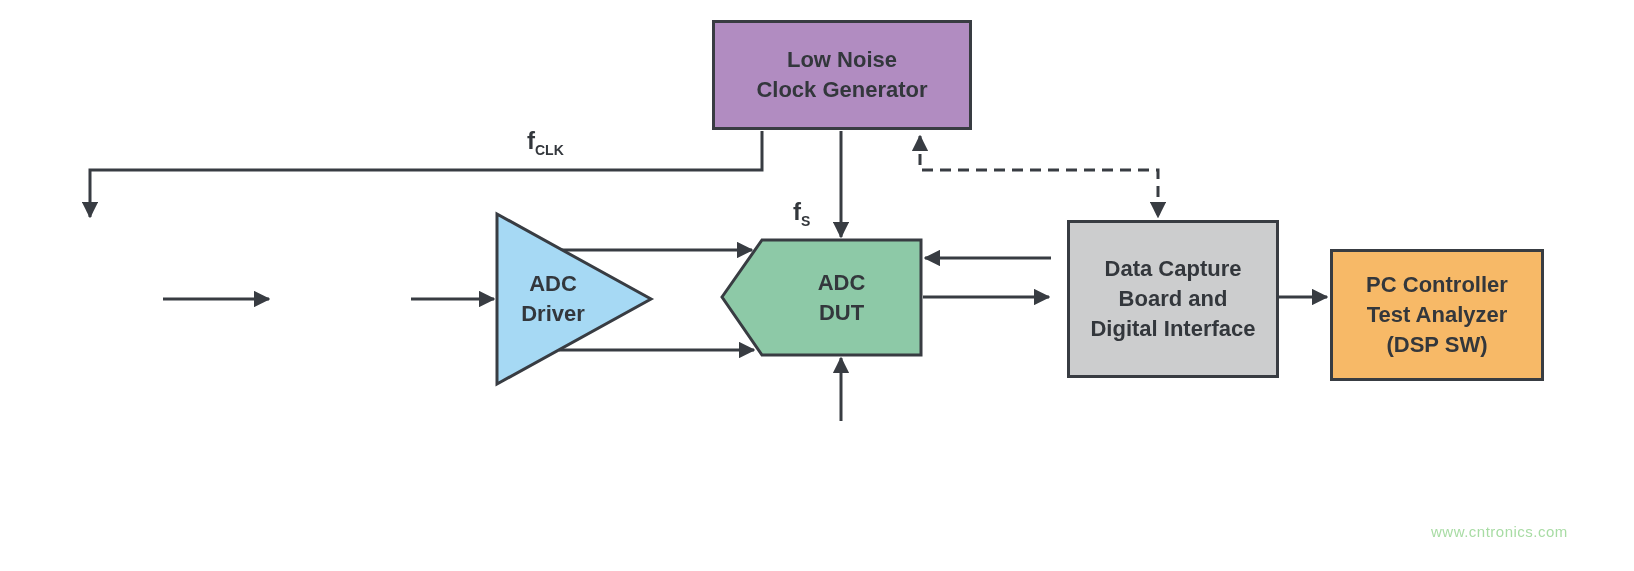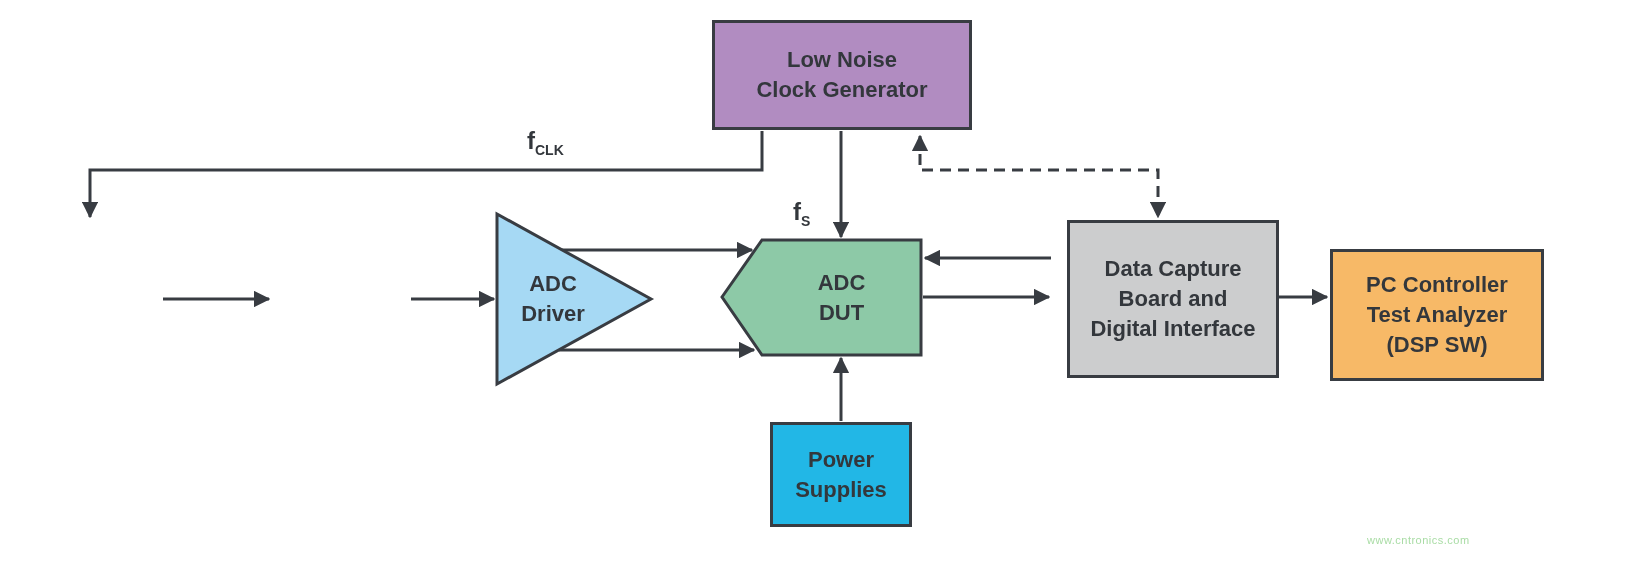--- a/index.html
+++ b/index.html
@@ -64,26 +64,25 @@
     font-weight: bold;
     color: #33373c;
     font-size: 24px;
   }
   .siglabel sub { font-size: 14px; }
   #l-fclk { left: 527px; top: 127px; }
   #l-fs   { left: 793px; top: 198px; }
 
   .watermark {
     position: absolute;
-    left: 1367px;
+    left: 1431px;
     top: 523px;
-    font-size: 11px;
+    font-size: 15px;
     color: #a8dca4;
     letter-spacing: 0.5px;
-    margin-top: 11px;
   }
 </style>
 </head>
 <body>
 
 <div class="canvas">
 
   <svg class="wires" viewBox="0 0 1634 571" xmlns="http://www.w3.org/2000/svg">
     <defs>
       <marker id="ah" viewBox="0 0 10 10" refX="9.2" refY="5" markerWidth="5.6" markerHeight="5.6" orient="auto-start-reverse">
@@ -117,24 +116,20 @@
   <div class="overlay-label" id="t-driver">
     <span class="blabel">ADC
 Driver</span>
   </div>
 
   <div class="overlay-label" id="t-dut">
     <span class="blabel">ADC
 DUT</span>
   </div>
 
-  <div class="block" id="b-power">
-    <span class="blabel">Power
-Supplies</span>
-  </div>
 
   <div class="block" id="b-capture">
     <span class="blabel">Data Capture
 Board and
 Digital Interface</span>
   </div>
 
   <div class="block" id="b-pc">
     <span class="blabel">PC Controller
 Test Analyzer

